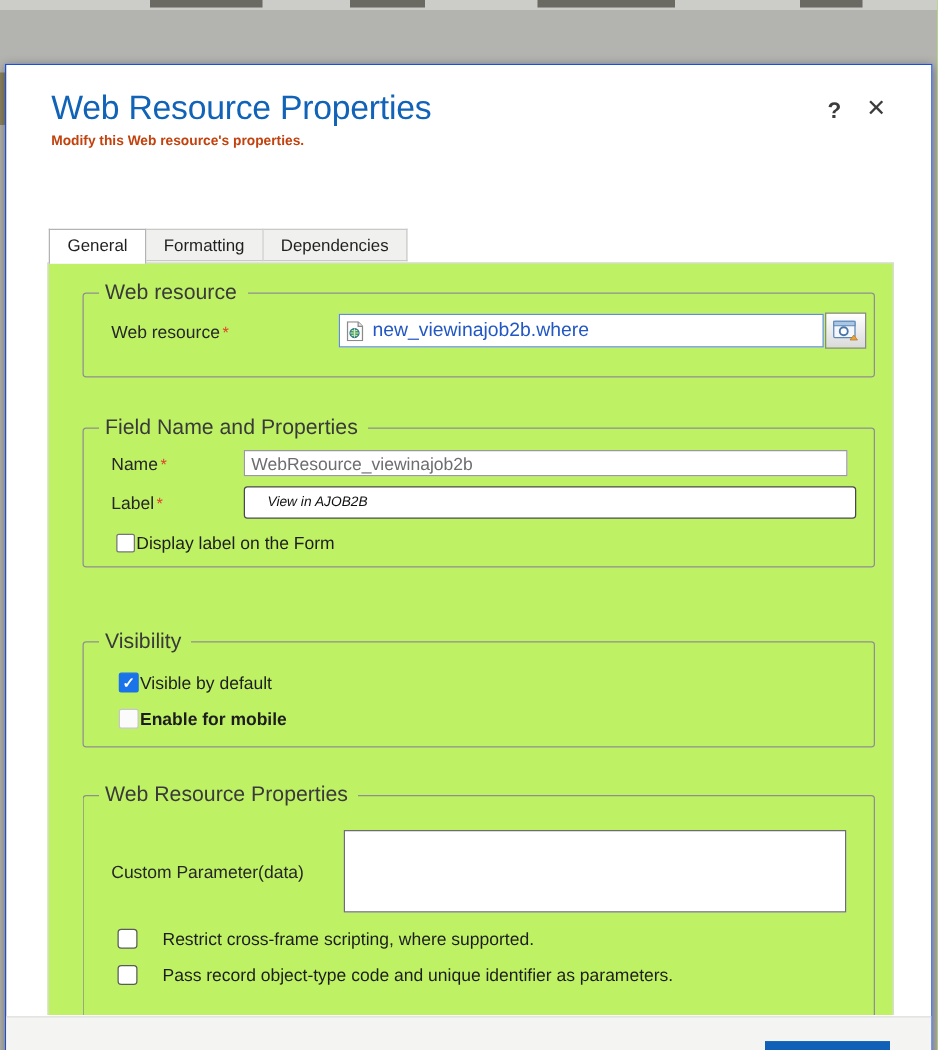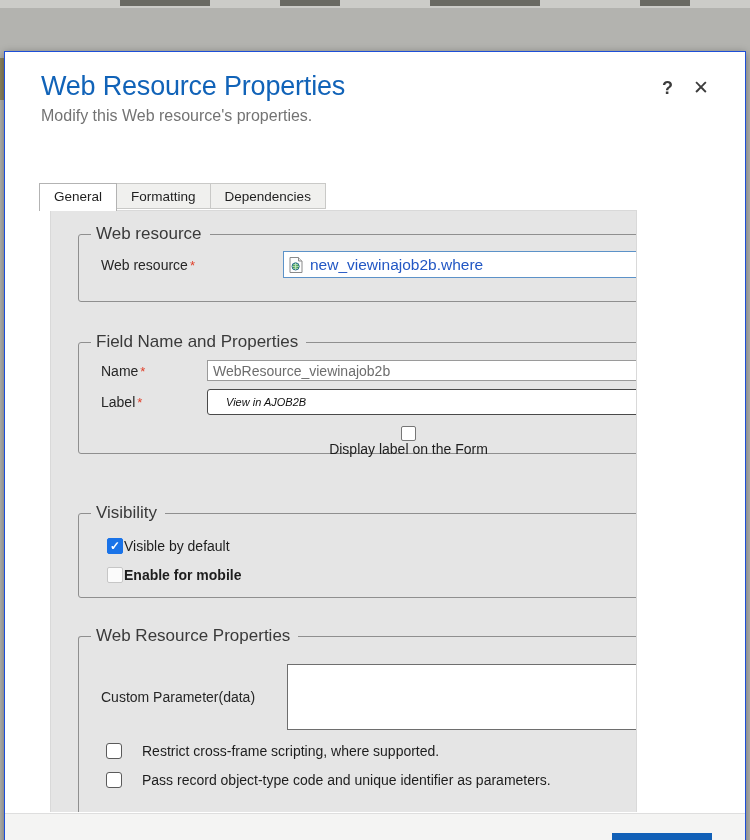--- a/index.html
+++ b/index.html
@@ -25,21 +25,21 @@
     margin-top: 43px;
   }
 
   
   .dlg-header { padding: 19px 36px 0 36px; }
   .dlg-title {
     margin: 0; font-size: 27px; font-weight: 400;
     color: var(--title-blue, #1163b8);
     letter-spacing: -.2px;
   }
-  .dlg-subtitle { margin-top: 5px; font-size: 16px; color: #737373; }
+  .dlg-subtitle { margin-top: 5px; font-size: 11px; color: #c2410c; font-weight: bold; }
   .header-icons {
     position: absolute; top: 26px; right: 36px;
     display: flex; gap: 20px; align-items: center;
     color: #3c3c3c;
   }
   .icon-btn { font-size: 18px; font-weight: 600; cursor: default; line-height: 1; }
   .icon-btn.close { font-weight: 400; font-size: 19px; }
 
   
   .tabs { position: absolute; left: 34px; top: 131px; display: flex; z-index: 2; }
@@ -52,23 +52,23 @@
   }
   .tab:first-child { border-left-width: 1px; }
   .tab.active {
     background: #ffffff;
     border: 1px solid #b3b3b3; border-bottom: none;
     height: 28px; position: relative; z-index: 3;
   }
 
   
   .tab-panel {
-    position: absolute; left: 45px; top: 158px;
-    width: 587px; height: 602px;
-    background: #e5e5e5;
+    position: absolute; left: 33px; top: 158px;
+    width: 677px; height: 602px;
+    background: #bef264;
     border: 1px solid #d9d9d9; border-bottom: none;
     overflow: hidden; z-index: 1;
   }
 
   fieldset {
     border: 1px solid #8f8f8f; border-radius: 3px;
     margin: 0 0 0 27px; padding: 0 0 12px 0;
     width: 634px;
   }
   legend { margin-left: 12px; padding: 0 8px 0 5px; font-size: 17px; color: #3a3a3a; }
@@ -121,21 +121,21 @@
     display: flex; align-items: center; justify-content: center;
   }
   .checkbox.checked {
     background: var(--checkbox-blue, #1a73e8);
     border-color: var(--checkbox-blue, #1a73e8);
     color: #fff; font-size: 12px; font-weight: 700; line-height: 1;
   }
   .checkbox.disabled { border-color: #c6c6c6; background: #fbfbfb; }
   .cb-text { font-size: 14px; color: #1d1d1d; }
 
-  .fn-cb-row { margin: 11px 0 0 26px; flex-direction: column; }
+  .fn-cb-row { margin: 11px 0 0 26px; }
   .fn-cb-row .cb-text { margin-left: 1px; }
 
   .vis-row1 { margin: 15px 0 0 28px; }
   .vis-row2 { margin: 13px 0 0 28px; font-weight: bold; }
   .vis-row1 .checkbox, .vis-row2 .checkbox { width: 16px; height: 16px; }
   .vis-row1 .cb-text, .vis-row2 .cb-text { margin-left: 1px; }
 
   
   .cp-row { margin: 18px 0 0 22px; align-items: center; }
   .cp-label { width: 186px; }

